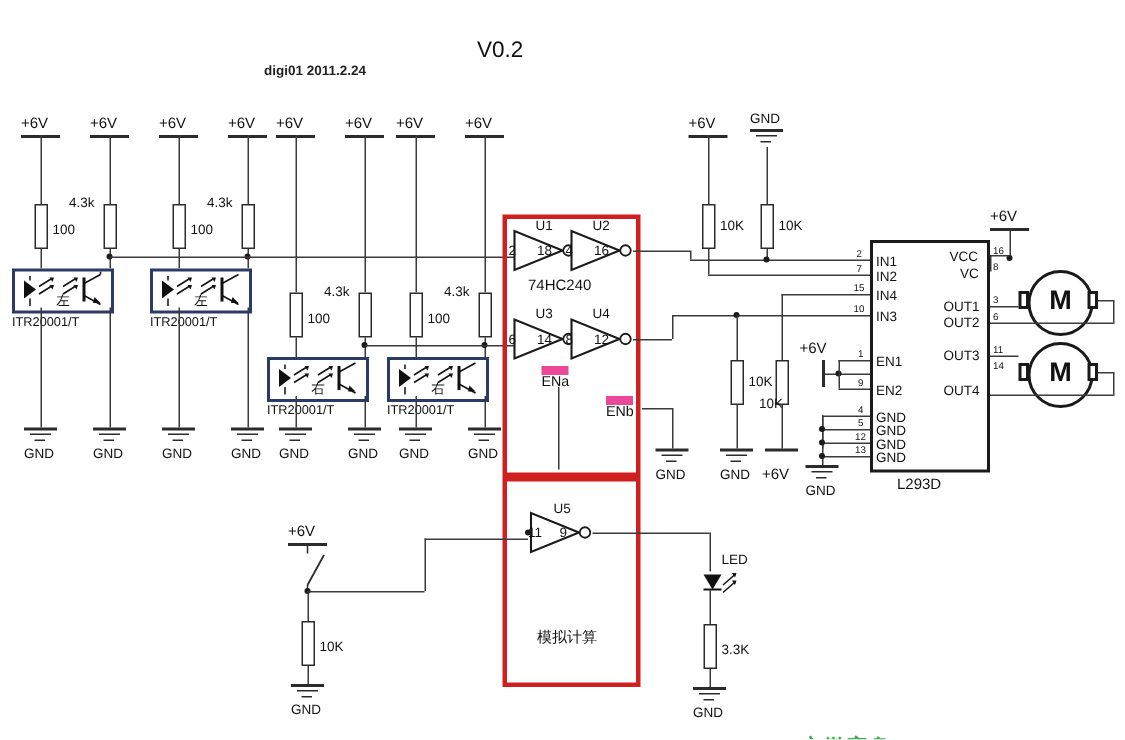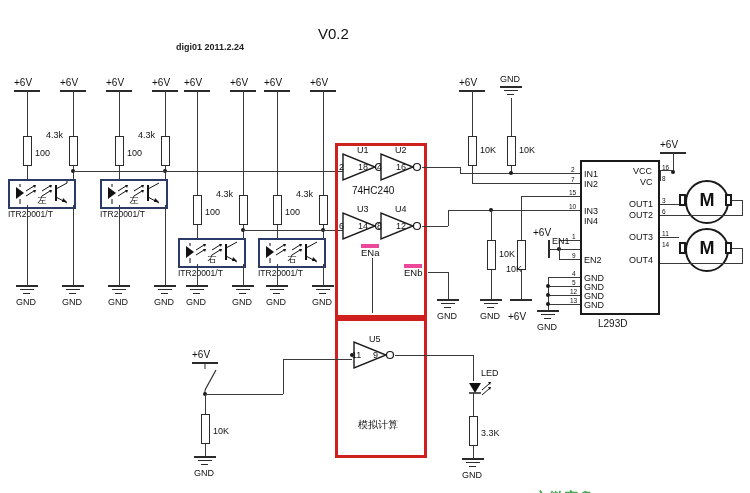--- a/index.html
+++ b/index.html
@@ -193,21 +193,21 @@
     font-size: 9px;
     color: #111;
   }
   .en-lbl {
     position: absolute;
     font-size: 9.5px;
     color: #111;
     white-space: nowrap;
   }
   .overbar {
-    border-top: 4px solid #ec4899;
+    border-top: 6px solid #ec4899;
     padding-top: 0px;
     display: inline-block;
     line-height: 1.05;
   }
   .box-cn {
     position: absolute;
     font-size: 10px;
     color: #111;
   }
   
@@ -658,23 +658,23 @@
 
   <div class="chip" style="left:580px; top:160px; width:80px; height:155px;"></div>
   <div class="chip-name" style="left:598px; top:318px;">L293D</div>
 
   <div class="pin-name" style="left:584px; top:169px;">IN1</div>
   <div class="pin-num" style="left:571px; top:166px;">2</div>
   <div class="pin-name" style="left:584px; top:179px;">IN2</div>
   <div class="pin-num" style="left:571px; top:176px;">7</div>
   <div class="pin-name" style="left:584px; top:206px;">IN3</div>
   <div class="pin-num" style="left:569px; top:203px;">10</div>
-  <div class="pin-name" style="left:584px; top:192px;margin-top:24px;">IN4</div>
+  <div class="pin-name" style="left:584px; top:192px;">IN4</div>
   <div class="pin-num" style="left:569px; top:189px;">15</div>
-  <div class="pin-name" style="left:552px; top:236px;text-align:center;">EN1</div>
+  <div class="pin-name" style="left:584px; top:236px;text-align:center;">EN1</div>
   <div class="pin-num" style="left:572px; top:233px;">1</div>
   <div class="pin-name" style="left:584px; top:255px;">EN2</div>
   <div class="pin-num" style="left:572px; top:252px;">9</div>
   <div class="pin-name" style="left:584px; top:273px;">GND</div>
   <div class="pin-num" style="left:572px; top:270px;">4</div>
   <div class="pin-name" style="left:584px; top:282px;">GND</div>
   <div class="pin-num" style="left:572px; top:279px;">5</div>
   <div class="pin-name" style="left:584px; top:291px;">GND</div>
   <div class="pin-num" style="left:570px; top:288px;">12</div>
   <div class="pin-name" style="left:584px; top:300px;">GND</div>

